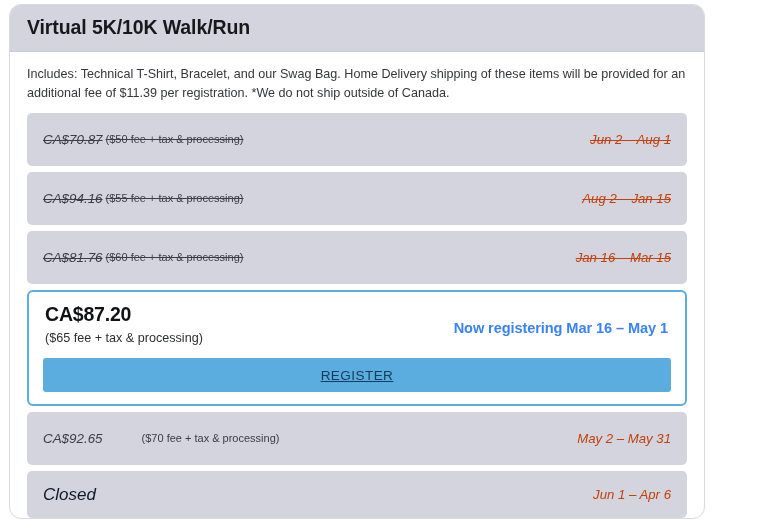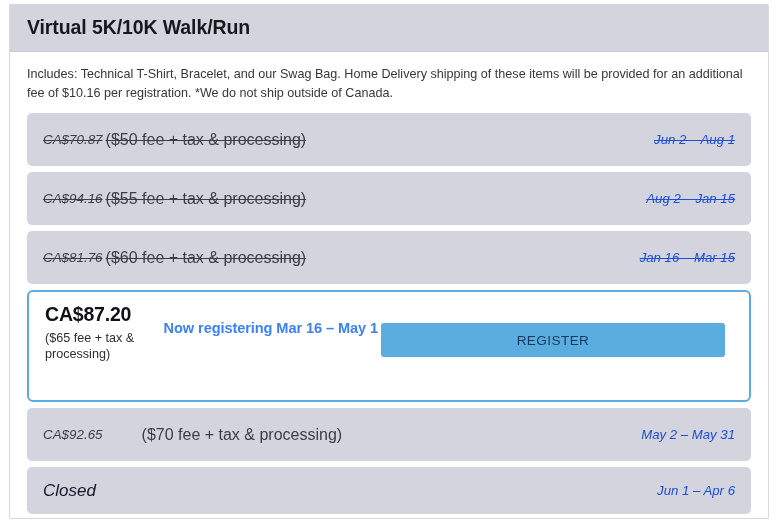--- a/index.html
+++ b/index.html
@@ -20,26 +20,26 @@
     position: relative;
     overflow: hidden;
     box-sizing: border-box;
   }
 
   
   .card {
     position: absolute;
     left: 9px;
     top: 4px;
-    width: 760px;
+    width: 696px;
     height: 515px;
     box-sizing: border-box;
     background: #ffffff;
     border: 1px solid #d9d9de;
-    border-radius: 1px;
+    border-radius: 12px;
     overflow: hidden;
   }
 
   
   .card-header {
     height: 47px;
     background: #d4d4de;
     border-bottom: 1px solid #c9c9d4;
     box-sizing: border-box;
     display: flex;
@@ -93,29 +93,29 @@
   }
 
   .row-price {
     font-size: 13.4px;
     line-height: 16px;
     color: #3b3d44;
     font-style: italic;
     white-space: nowrap;
   }
   .row-fee {
-    font-size: 16px;
+    font-size: 11px;
     line-height: 15px;
     color: #3b3d44;
     white-space: nowrap;
   }
   .row-date {
     font-size: 13.2px;
     line-height: 16px;
-    color: #1d4ed8;
+    color: #c2410c;
     font-style: italic;
     white-space: nowrap;
     text-align: left;
   }
 
   
   .row.expired .row-price,
   .row.expired .row-fee,
   .row.expired .row-date {
     text-decoration: line-through;
@@ -144,23 +144,23 @@
   }
   .row.closed .row-date {
     font-size: 13.2px;
   }
 
   
   .row.active {
     background: #ffffff;
     border: 2px solid #5bacdf;
     border-radius: 6px;
-    padding: 11px 24px 12px 14px;
+    padding: 11px 14px 12px 14px;
     min-height: 112px;
-    flex-direction: row;
+    flex-direction: column;
     align-items: stretch;
     justify-content: flex-start;
   }
   .active-top {
     display: flex;
     align-items: flex-start;
     justify-content: space-between;
     width: 100%;
   }
   .active-left {
@@ -188,50 +188,51 @@
     font-weight: bold;
     color: #3b82f6;
     font-style: normal;
     white-space: nowrap;
     padding-top: 17px;
     padding-right: 3px;
     letter-spacing: -0.1px;
   }
 
   .register-button {
-    margin-top: 20px;
+    margin-top: 12px;
     width: 100%;
     height: 34px;
     background: #5bacdf;
     border: none;
     border-radius: 3px;
     color: #133c5c;
     font-family: "Liberation Sans", sans-serif;
     font-size: 13.6px;
     letter-spacing: 0.4px;
     cursor: pointer;
     display: flex;
     align-items: center;
     justify-content: center;
     box-sizing: border-box;
+    text-decoration: underline;
   }
 </style>
 </head>
 <body>
 
 <div class="page">
   <div class="card">
 
     <div class="card-header">
       <div class="card-title">Virtual 5K/10K Walk/Run</div>
     </div>
 
     <div class="card-body">
 
-      <p class="description">Includes: Technical T-Shirt, Bracelet, and our Swag Bag. Home Delivery shipping of these items will be provided for an additional fee of $10.16 per registration. *We do not ship outside of Canada.</p>
+      <p class="description">Includes: Technical T-Shirt, Bracelet, and our Swag Bag. Home Delivery shipping of these items will be provided for an additional fee of $11.39 per registration. *We do not ship outside of Canada.</p>
 
       <div class="rows">
 
         <div class="row expired">
           <div class="row-left">
             <span class="row-price">CA$70.87</span>
             <span class="row-fee">($50 fee + tax &amp; processing)</span>
           </div>
           <span class="row-date">Jun 2 – Aug 1</span>
         </div>

